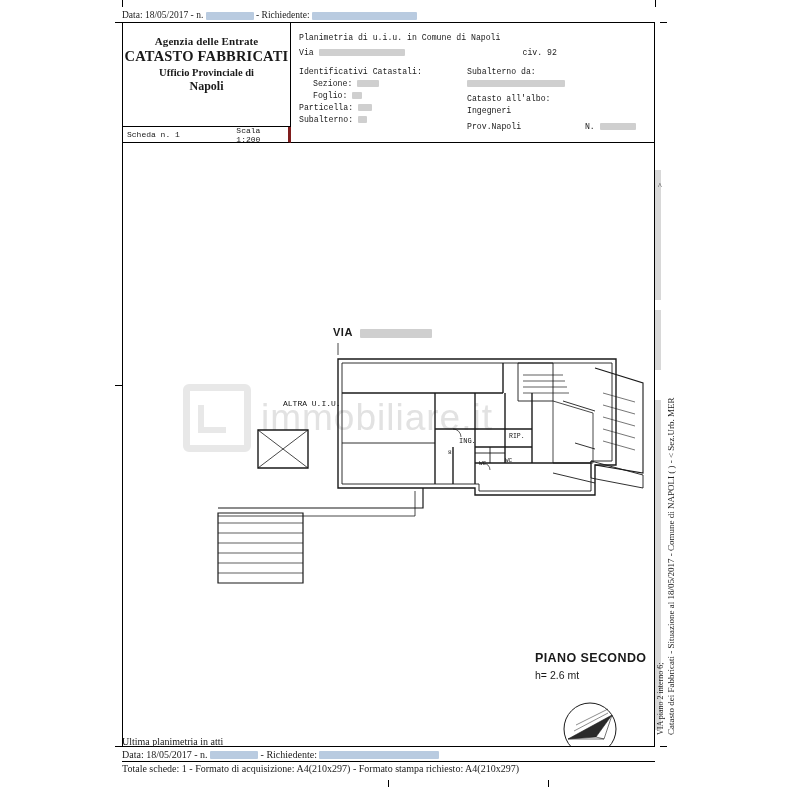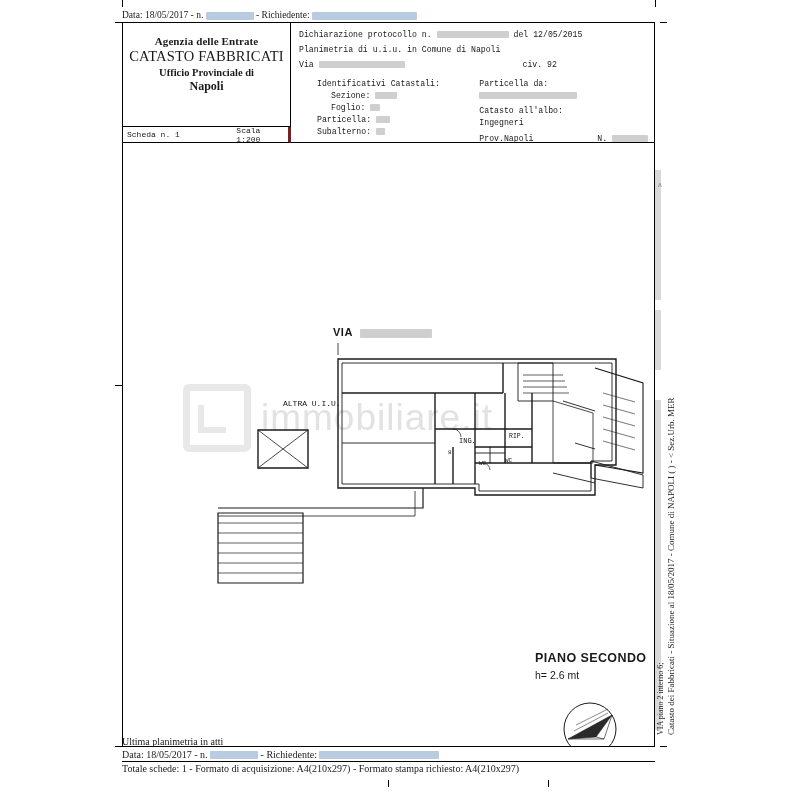--- a/index.html
+++ b/index.html
@@ -58,21 +58,21 @@
     position: absolute;
     left: 0; top: 0;
     width: 168px; height: 104px;
     border-right: 1px solid #000;
     border-bottom: 1px solid #000;
     box-sizing: border-box;
     text-align: center;
     padding-top: 12px;
   }
   .hdr-left .l1 { font-size: 11px; font-weight: bold; letter-spacing: .1px; }
-  .hdr-left .l2 { font-size: 14.5px; font-weight: normal; letter-spacing: .2px; margin-top: 1px;}
+  .hdr-left .l2 { font-size: 14.5px; font-weight: bold; letter-spacing: .2px; margin-top: 1px;}
   .hdr-left .l3 { font-size: 10.5px; font-weight: bold; margin-top: 2px;}
   .hdr-left .l4 { font-size: 12px; font-weight: bold; margin-top: 1px;}
 
   .hdr-scheda {
     position: absolute;
     left: 0; top: 104px;
     width: 168px; height: 16px;
     border-right: 3px solid #7f1d1d;
     border-bottom: 1px solid #000;
     box-sizing: border-box;
@@ -92,21 +92,20 @@
     font-family: "Liberation Mono", monospace;
     font-size: 8.2px;
     line-height: 12px;
     padding: 6px 6px 0 8px;
     border-bottom: 1px solid #000;
   }
   .hdr-right .row { white-space: nowrap; }
   .hdr-cols {
     display: flex;
     margin-top: 7px;
-    margin-left: 18px;
   }
   .hdr-col-a { width: 168px; }
   .hdr-col-b { flex: 1; }
   .hdr-col-a .line, .hdr-col-b .line { white-space: nowrap; }
   .indent { padding-left: 14px; }
 
   
   .draw-area {
     position: absolute;
     left: 0; top: 120px;
@@ -254,25 +253,20 @@
       <div class="l3">Ufficio Provinciale di</div>
       <div class="l4">Napoli</div>
     </div>
 
     <div class="hdr-scheda">
       <div class="sc1">Scheda n. 1</div>
       <div class="sc2">Scala 1:200</div>
     </div>
 
     <div class="hdr-right">
-      <div class="row">
-        <span>Dichiarazione protocollo n.</span>
-        <span class="redact" style="width:72px;height:7px;"></span>
-        <span>del  12/05/2015</span>
-      </div>
       <div class="row" style="margin-top:3px;">Planimetria di u.i.u. in Comune di Napoli</div>
       <div class="row" style="margin-top:3px;">
         <span>Via</span>
         <span class="redact" style="width:86px;height:7px;"></span>
         <span style="display:inline-block;width:108px;"></span>
         <span>civ. 92</span>
       </div>
 
       <div class="hdr-cols">
         <div class="hdr-col-a">
@@ -288,21 +282,21 @@
           <div class="line">
             <span>Particella:</span>
             <span class="redact" style="width:14px;height:7px;"></span>
           </div>
           <div class="line">
             <span>Subalterno:</span>
             <span class="redact" style="width:9px;height:7px;"></span>
           </div>
         </div>
         <div class="hdr-col-b">
-          <div class="line">Particella da:</div>
+          <div class="line">Subalterno da:</div>
           <div class="line">
             <span class="redact" style="width:98px;height:7px;"></span>
           </div>
           <div class="line" style="margin-top:3px;">Catasto all'albo:</div>
           <div class="line">Ingegneri</div>
           <div class="line" style="margin-top:4px;">
             <span>Prov.Napoli</span>
             <span style="display:inline-block;width:54px;"></span>
             <span>N.</span>
             <span class="redact" style="width:36px;height:7px;"></span>

